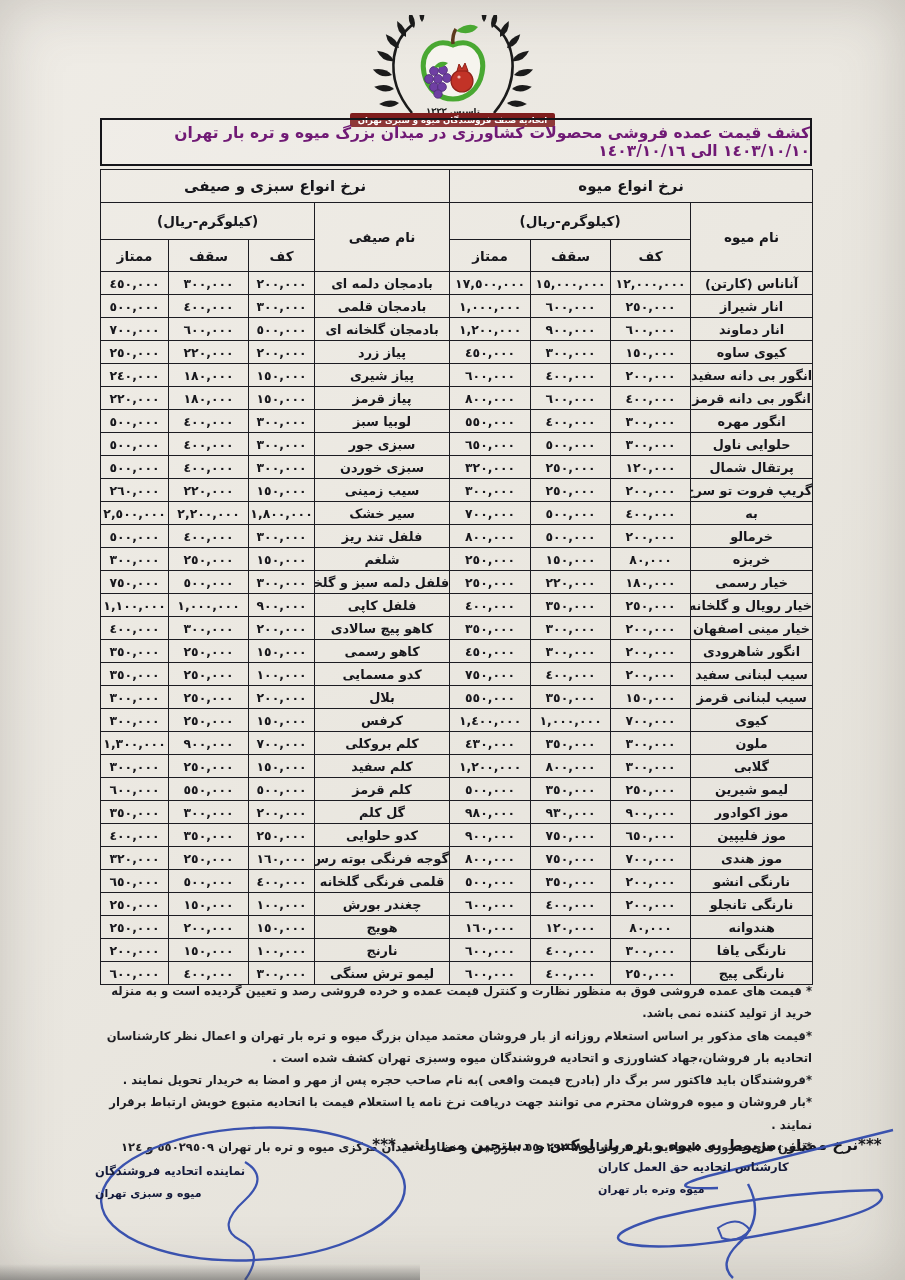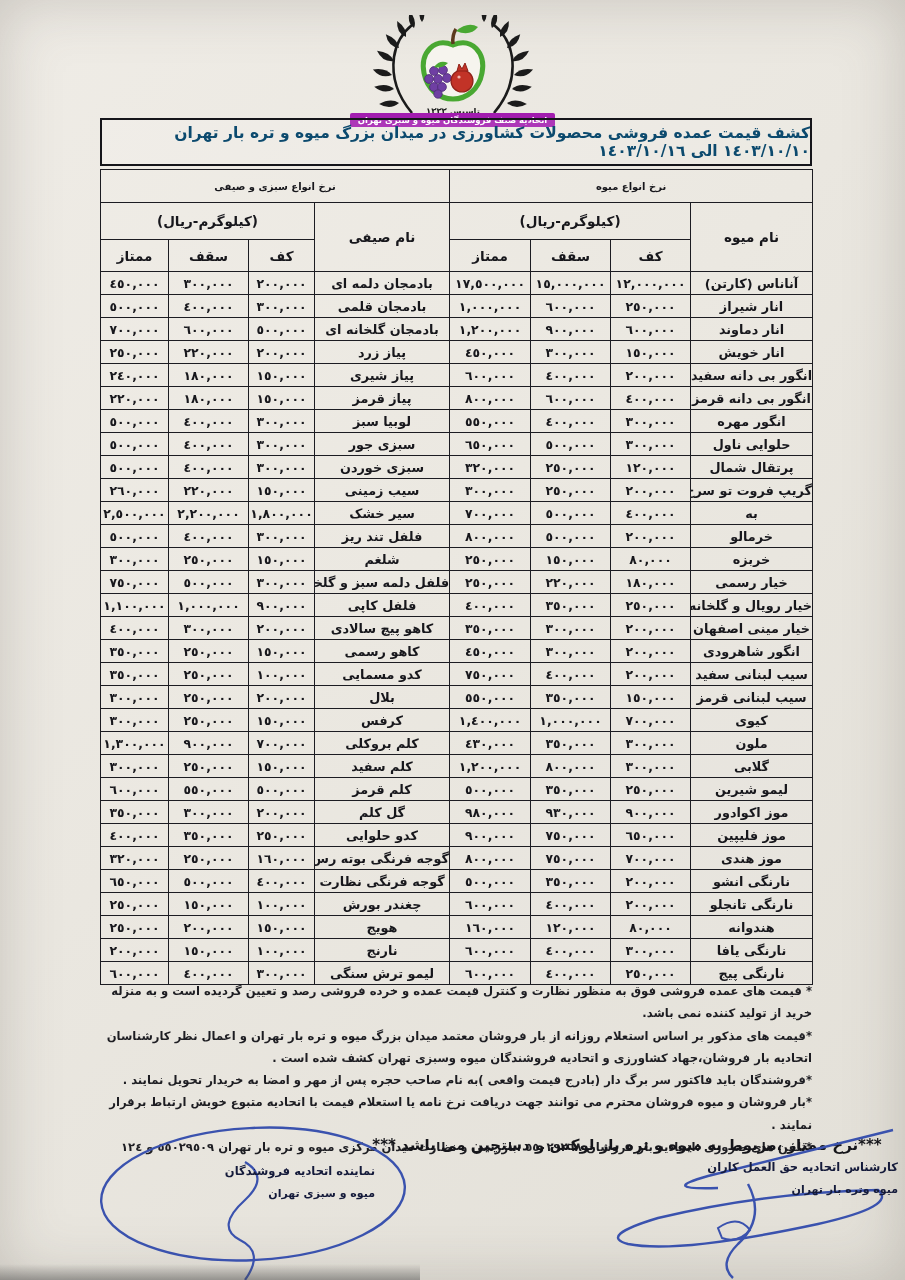--- a/index.html
+++ b/index.html
@@ -12,58 +12,58 @@
   .paper{
     position:absolute;inset:0;
     background:linear-gradient(135deg,#efece6 0%,#eae7e0 45%,#e3e0d8 100%);
     box-shadow:inset 0 0 60px rgba(90,85,75,.25);
   }
   .edge-shadow{position:absolute;left:0;bottom:0;width:420px;height:16px;
     background:linear-gradient(0deg,rgba(70,70,70,.45),rgba(70,70,70,0));}
   
   .logo-wrap{position:absolute;top:15px;left:0;right:0;display:flex;flex-direction:column;align-items:center;}
   .logo-banner{
-    margin-top:-6px;background:#a21caf;color:#fff;
+    margin-top:-6px;background:#7f1d1d;color:#fff;
     font-size:8.5px;font-weight:bold;padding:2px 8px;border-radius:2px;
     letter-spacing:.2px;
   }
   
   .title-box{
     position:absolute;left:100px;top:118px;width:708px;height:44px;
     border:2.5px solid #15151a;display:flex;align-items:center;justify-content:center;
-    font-size:15.5px;font-weight:bold;color:#0c4a6e;background:rgba(255,255,255,.12);
+    font-size:15.5px;font-weight:bold;color:#701a75;background:rgba(255,255,255,.12);
   }
   
   table.price{
     position:absolute;left:100px;top:169px;width:712px;height:806px;
     border-collapse:collapse;table-layout:fixed;direction:rtl;
     color:#17171c;background:rgba(255,255,255,.06);
   }
   table.price td,table.price th{
     border:1.4px solid #1c1c22;padding:0;vertical-align:middle;text-align:center;
     font-weight:bold;overflow:hidden;white-space:nowrap;
   }
-  table.price thead tr.sec th{height:32px;font-size:10px;margin-left:29px;}
+  table.price thead tr.sec th{height:32px;font-size:15px;margin-left:29px;}
   table.price thead tr.unit th{height:36px;font-size:13.5px;}
   table.price thead tr.cols th{height:31px;font-size:13.5px;}
   table.price thead th.name-h{font-size:14px;margin-top:17px;}
   table.price tbody td{height:22px;font-size:12.4px;}
   table.price tbody td.name-cell{font-size:12.8px;}
   table.price tbody td.num-cell{letter-spacing:.5px;}
   
   .notes{
     position:absolute;left:100px;top:980px;width:712px;
     font-size:11.6px;font-weight:bold;color:#1d1d22;line-height:1.92;text-align:right;
   }
   .premium-note{
     position:absolute;right:18px;top:1136px;width:520px;
     font-size:15px;font-weight:bold;color:#15151a;text-align:center;
   }
   
-  .sig{position:absolute;color:#141a3a;font-weight:bold;text-align:right;}
+  .sig{position:absolute;color:#141a3a;font-weight:bold;text-align:left;}
   .sig .l1{font-size:11.5px;}
   .sig .l2{font-size:11px;margin-top:9px;}
   .sig-left{left:95px;top:1122px;width:320px;height:158px;}
   .sig-left .txt{position:absolute;top:42px;left:0;right:40px;}
   .sig-right{left:598px;top:1148px;width:300px;height:132px;}
   .sig-right .txt{position:absolute;top:12px;left:0;right:0;}
   .sig svg{position:absolute;inset:0;overflow:visible;}
 </style>
 </head>
 <body>
@@ -174,21 +174,21 @@
         <td class="name-cell">انار دماوند</td>
         <td class="num-cell">٦٠٠,٠٠٠</td>
         <td class="num-cell">٩٠٠,٠٠٠</td>
         <td class="num-cell">١,٢٠٠,٠٠٠</td>
         <td class="name-cell">بادمجان گلخانه ای</td>
         <td class="num-cell">٥٠٠,٠٠٠</td>
         <td class="num-cell">٦٠٠,٠٠٠</td>
         <td class="num-cell">٧٠٠,٠٠٠</td>
       </tr>
       <tr>
-        <td class="name-cell">انار خویش</td>
+        <td class="name-cell">کیوی ساوه</td>
         <td class="num-cell">١٥٠,٠٠٠</td>
         <td class="num-cell">٣٠٠,٠٠٠</td>
         <td class="num-cell">٤٥٠,٠٠٠</td>
         <td class="name-cell">پیاز زرد</td>
         <td class="num-cell">٢٠٠,٠٠٠</td>
         <td class="num-cell">٢٢٠,٠٠٠</td>
         <td class="num-cell">٢٥٠,٠٠٠</td>
       </tr>
       <tr>
         <td class="name-cell">انگور بی دانه سفید</td>
@@ -408,21 +408,21 @@
         <td class="name-cell">گوجه فرنگی بوته رس</td>
         <td class="num-cell">١٦٠,٠٠٠</td>
         <td class="num-cell">٢٥٠,٠٠٠</td>
         <td class="num-cell">٣٢٠,٠٠٠</td>
       </tr>
       <tr>
         <td class="name-cell">نارنگی انشو</td>
         <td class="num-cell">٢٠٠,٠٠٠</td>
         <td class="num-cell">٣٥٠,٠٠٠</td>
         <td class="num-cell">٥٠٠,٠٠٠</td>
-        <td class="name-cell">گوجه فرنگی نظارت</td>
+        <td class="name-cell">قلمی فرنگی گلخانه</td>
         <td class="num-cell">٤٠٠,٠٠٠</td>
         <td class="num-cell">٥٠٠,٠٠٠</td>
         <td class="num-cell">٦٥٠,٠٠٠</td>
       </tr>
       <tr>
         <td class="name-cell">نارنگی تانجلو</td>
         <td class="num-cell">٢٠٠,٠٠٠</td>
         <td class="num-cell">٤٠٠,٠٠٠</td>
         <td class="num-cell">٦٠٠,٠٠٠</td>
         <td class="name-cell">چغندر بورش</td>

